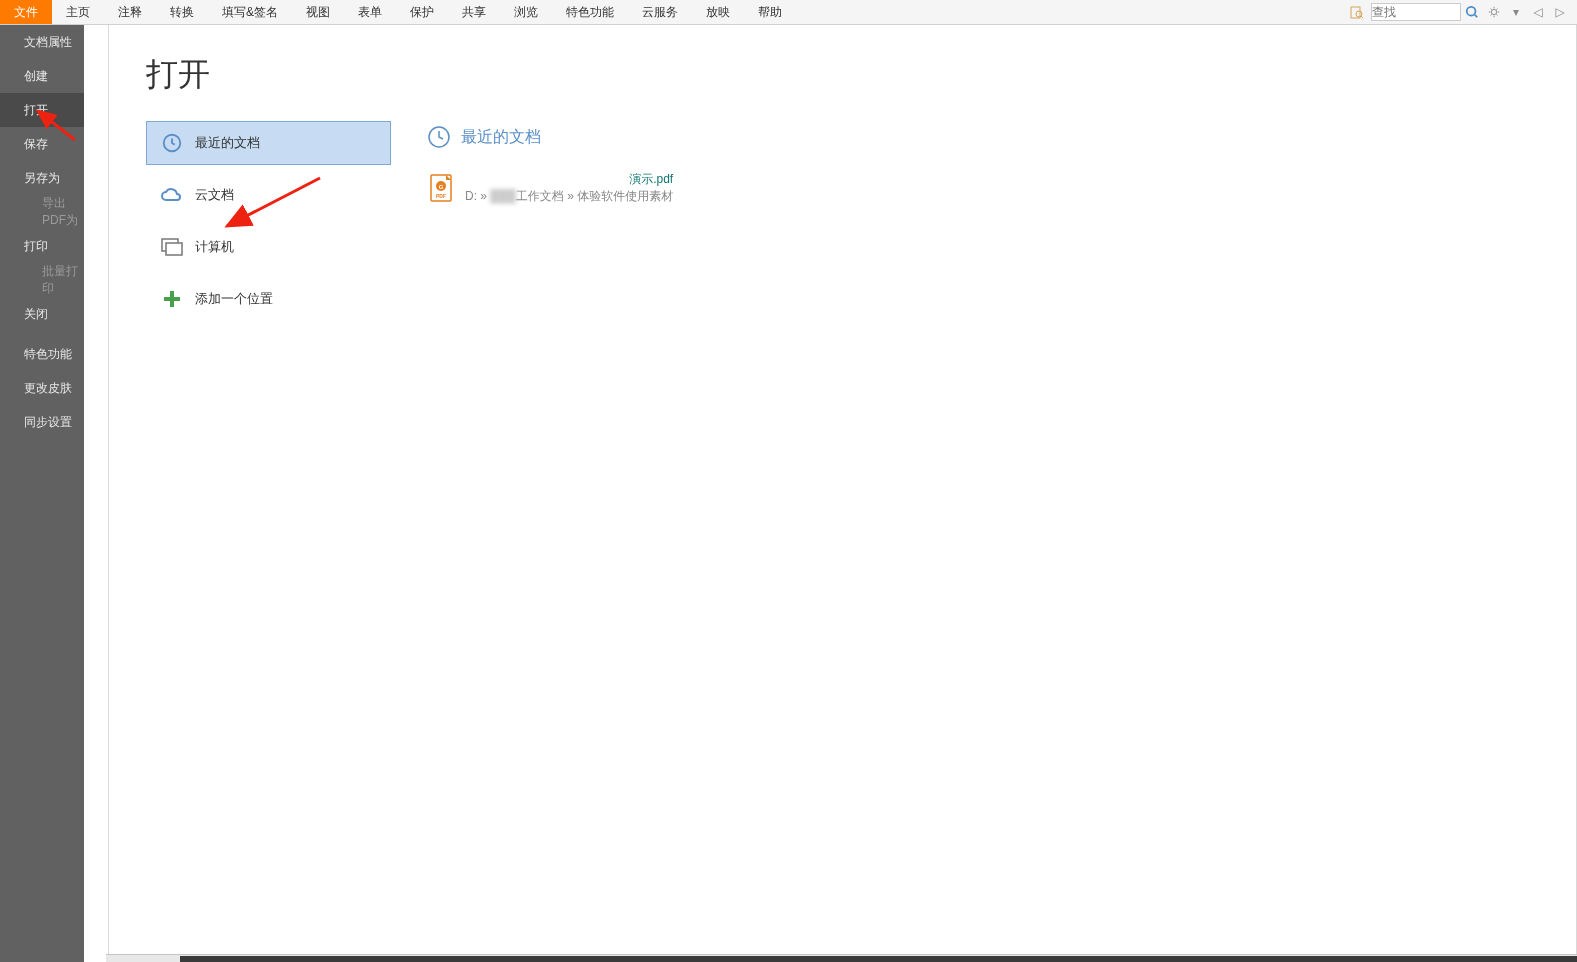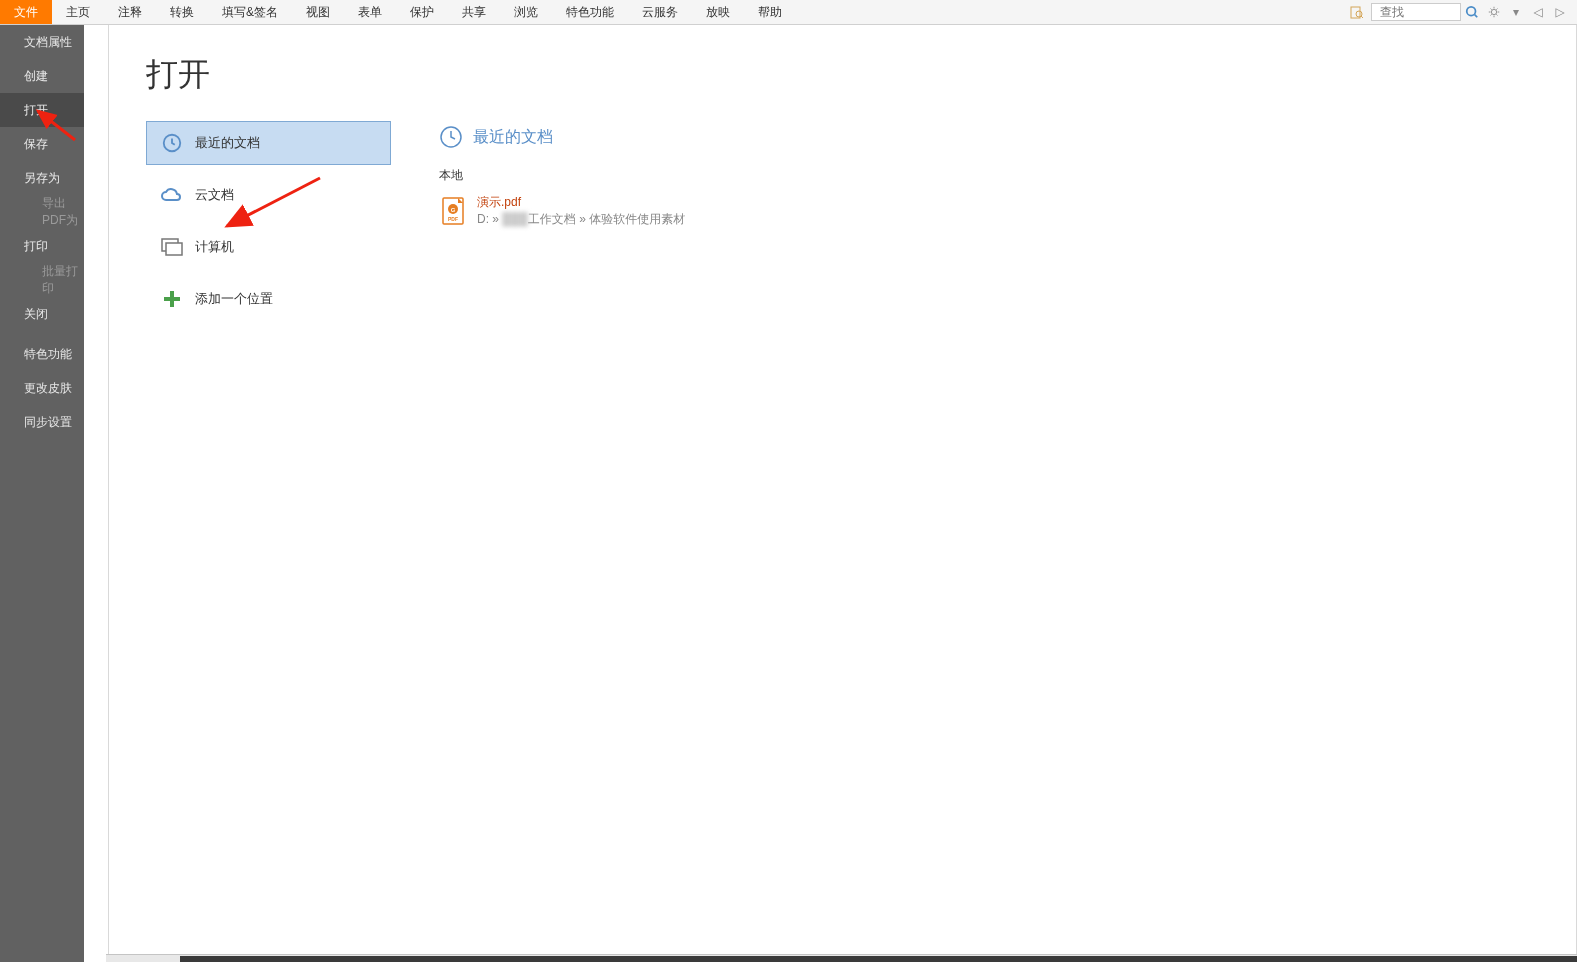--- a/index.html
+++ b/index.html
@@ -4,53 +4,53 @@
   <style>
     * { margin: 0; padding: 0; box-sizing: border-box; font-family: "Microsoft YaHei", sans-serif; }
     body { width: 1577px; height: 962px; background: #fff; position: relative; overflow: hidden; }
     
     
     .menubar { height: 25px; background: #f5f5f5; border-bottom: 1px solid #d0d0d0; display: flex; align-items: stretch; font-size: 12px; }
     .menubar .tab { padding: 0 14px; display: flex; align-items: center; color: #333; cursor: pointer; }
     .menubar .tab.active { background: #ff7a00; color: #fff; }
     .menubar .spacer { flex: 1; }
     .menubar .search-area { display: flex; align-items: center; padding-right: 6px; }
-    .menubar .search-input { width: 90px; height: 18px; font-size: 12px; border: 1px solid #ccc; background: #fff; padding: 0 8px; color: #701a75; }
+    .menubar .search-input { width: 90px; height: 18px; font-size: 12px; border: 1px solid #ccc; background: #fff; padding: 0 0; color: #701a75; }
     .menubar .icon-btn { width: 20px; height: 20px; display: flex; align-items: center; justify-content: center; cursor: pointer; color: #888; margin: 0 1px; }
     .menubar .search-find-icon { color: #c0c0c0; margin-right: 4px; }
     
     
     .sidebar { position: absolute; top: 25px; left: 0; width: 84px; height: 937px; background: #616161; }
     .sidebar-item { height: 34px; display: flex; align-items: center; padding-left: 24px; color: #e8e8e8; font-size: 12px; cursor: pointer; }
     .sidebar-item.selected { background: #4a4a4a; }
     .sidebar-item.disabled { color: #9a9a9a; padding-left: 42px; }
     .sidebar-gap { height: 6px; }
     
     
     .content { position: absolute; top: 25px; left: 106px; right: 0; bottom: 0; background: #fff; }
     .content-inner { padding: 28px 40px; }
     .page-title { font-size: 32px; font-weight: 300; color: #333; margin-bottom: 24px; }
     
     
-    .open-layout { display: flex; gap: 48px; }
+    .open-layout { display: flex; gap: 36px; }
     .places { width: 245px; }
     .place-item { height: 44px; display: flex; align-items: center; padding-left: 12px; font-size: 13px; color: #333; cursor: pointer; margin-bottom: 8px; border: 1px solid transparent; }
     .place-item.selected { background: #c7dcf2; border-color: #7fa9d4; }
     .place-item .place-icon { width: 26px; height: 26px; margin-right: 10px; display: flex; align-items: center; justify-content: center; }
     
     
     .recent-pane { flex: 1; }
     .recent-heading { display: flex; align-items: center; margin-bottom: 18px; margin-top: 4px; }
     .recent-heading .heading-icon { width: 24px; height: 24px; margin-right: 10px; }
     .recent-heading .heading-text { font-size: 16px; color: #5a8fc8; font-weight: 400; }
     .section-label { font-size: 12px; color: #333; margin-bottom: 6px; }
     .file-row { display: flex; align-items: center; padding: 4px 0; cursor: pointer; }
     .file-row .file-icon { width: 28px; height: 32px; margin-right: 10px; display: flex; align-items: center; justify-content: center; }
     .file-row .file-text { display: flex; flex-direction: column; }
-    .file-row .file-name { font-size: 12px; color: #c2410c; }
+    .file-row .file-name { font-size: 12px; color: #0f766e; text-align: right; }
     .file-row .file-path { font-size: 12px; color: #888; }
     .file-row .file-path .blur { filter: blur(2px); color: #ccc; }
     
     
     .content-border { position: absolute; left: 108px; top: 25px; right: 0; bottom: 0; border: 1px solid #d9d9d9; border-top: none; pointer-events: none; }
     .bottom-strip { position: absolute; bottom: 0; left: 106px; right: 0; height: 8px; background: #e8e8e8; border-top: 1px solid #c4c4c4; }
     .bottom-dark { position: absolute; bottom: 0; left: 180px; right: 0; height: 6px; background: #3a3a3a; }
     
     
     .arrow { position: absolute; pointer-events: none; }
@@ -163,21 +163,20 @@
       <div class="recent-pane">
         <div class="recent-heading">
           <span class="heading-icon">
             <svg width="24" height="24" viewBox="0 0 24 24">
                 <circle cx="12" cy="12" r="10" fill="none" stroke="#5a8fc8" stroke-width="1.5"></circle>
                 <path d="M12 6v6l4 2" stroke="#5a8fc8" stroke-width="1.5" fill="none"></path>
               </svg>
           </span>
           <span class="heading-text">最近的文档</span>
         </div>
-        <div class="section-label">本地</div>
         <div class="file-row">
           <span class="file-icon">
             <svg width="24" height="28">
               <rect x="2" y="1" width="20" height="26" fill="#fff" stroke="#e67e22" stroke-width="1.5" rx="1"></rect>
               <path d="M17 1 L22 6 L17 6 Z" fill="#e67e22"></path>
               <circle cx="12" cy="12" r="5" fill="#e67e22"></circle>
               <text x="12" y="15" font-size="6" fill="#fff" text-anchor="middle" font-weight="bold">G</text>
               <text x="12" y="24" font-size="5" fill="#e67e22" text-anchor="middle" font-weight="bold">PDF</text>
             </svg>
           </span>

